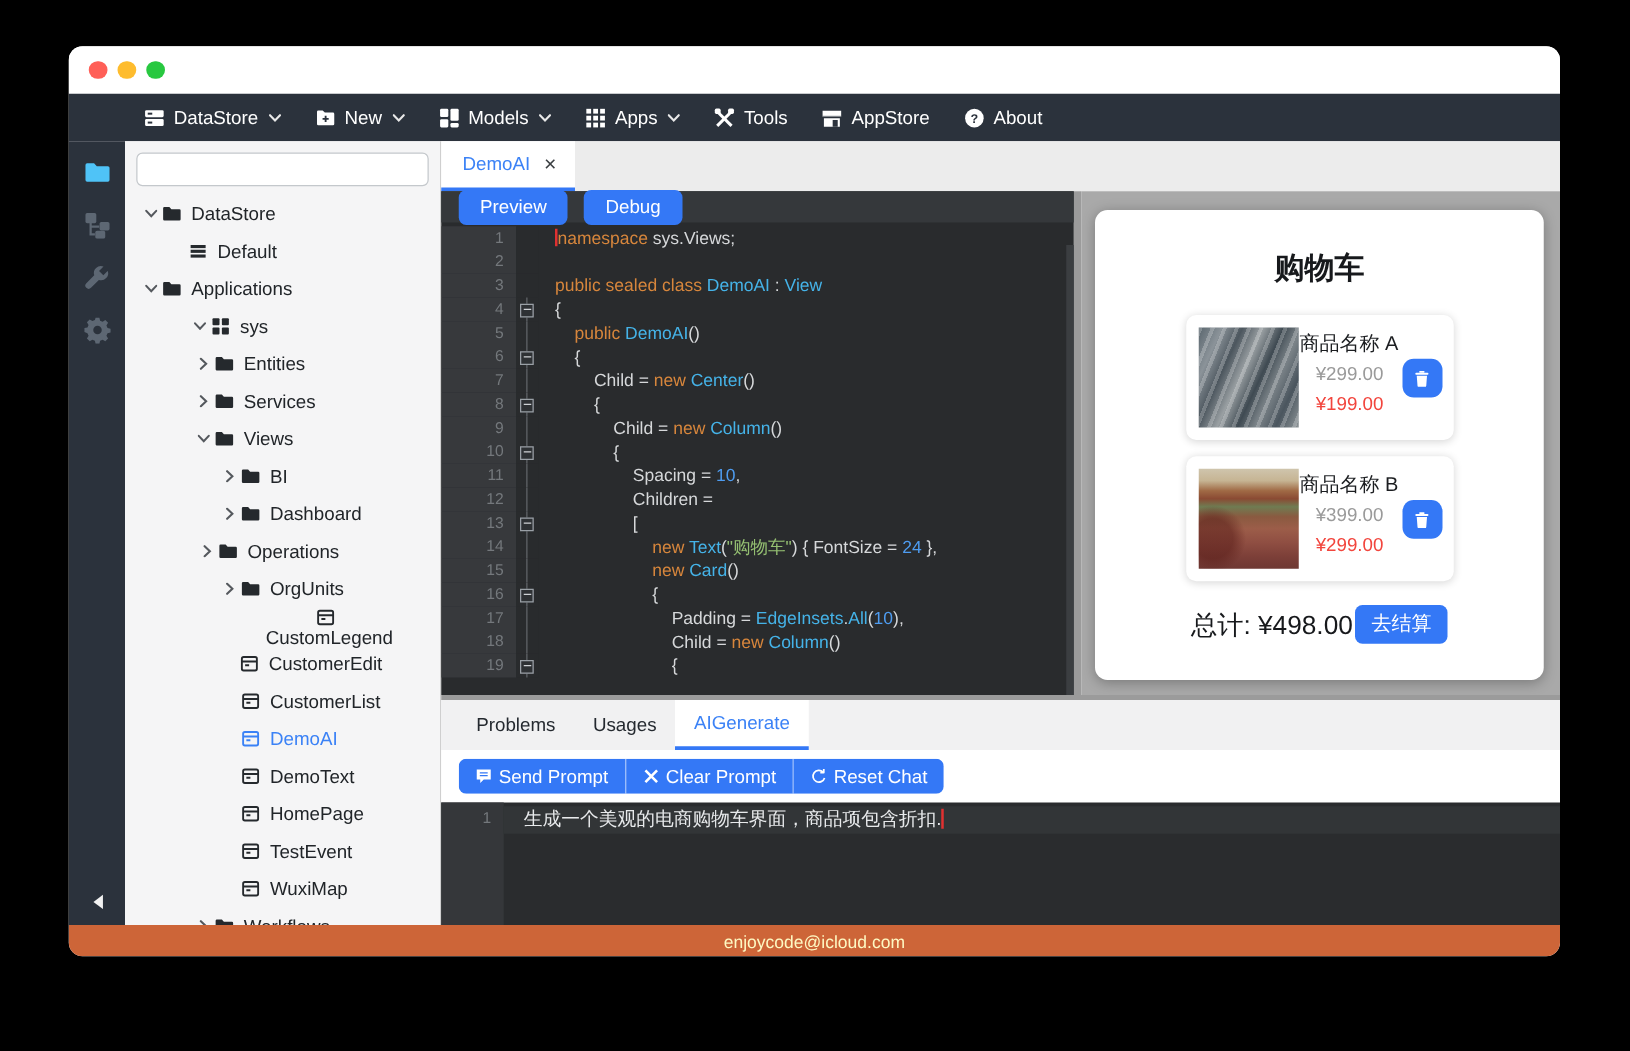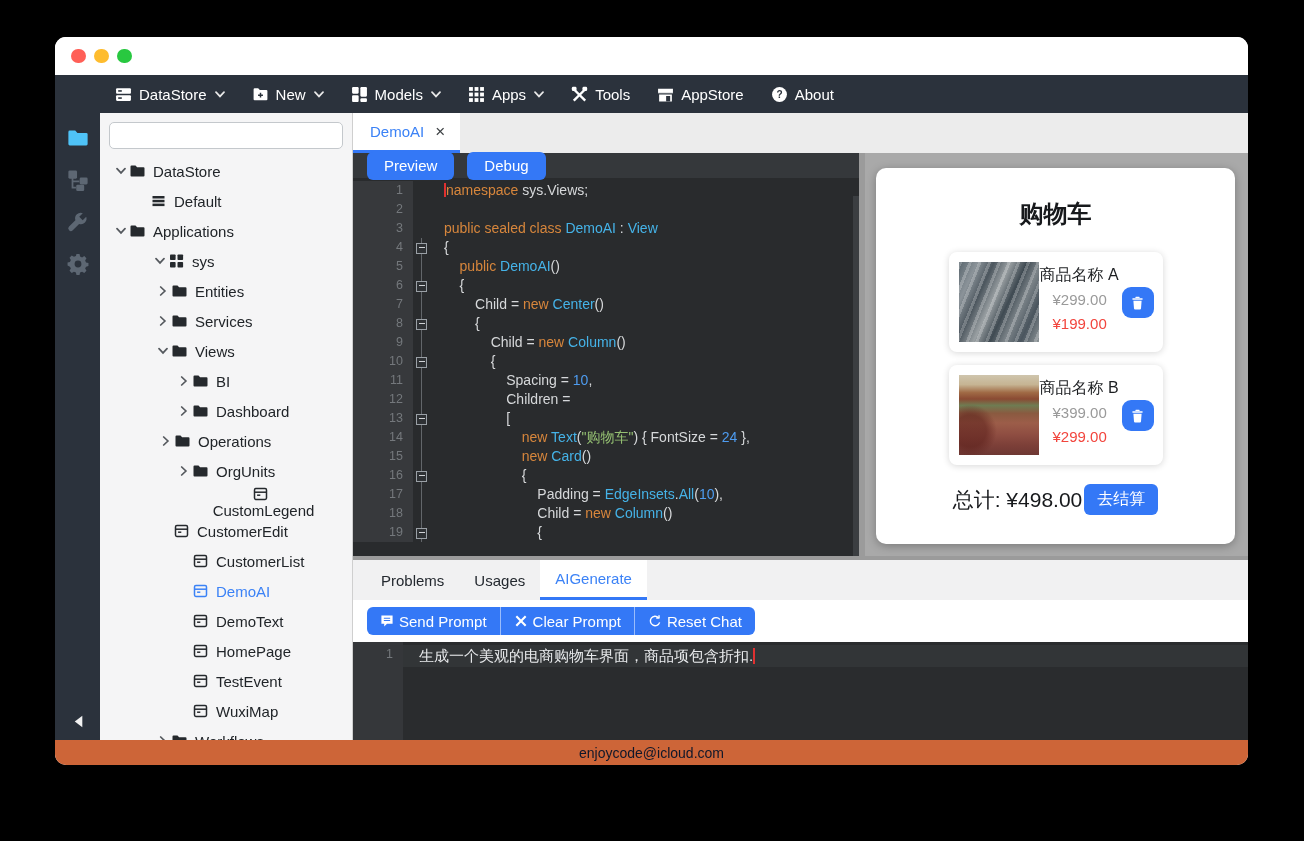--- a/index.html
+++ b/index.html
@@ -109,21 +109,21 @@
   .gbtn:last-child{border-right:none;}
   .gbtn .ic{width:14px;height:14px;}
   .prompt-editor{flex:1;background:#2a2c2e;display:flex;min-height:0;}
   .p-gutter{width:50px;flex:none;background:#35373a;color:#74787c;font-size:12.5px;text-align:right;
             padding:5px 10px 0 0;box-sizing:border-box;}
   .p-body{flex:1;position:relative;padding-top:3px;}
   .p-line{height:22px;line-height:22px;background:#323537;color:#e8eaec;font-size:15px;padding-left:16px;white-space:pre;}
   .caret2{display:inline-block;width:2px;height:16px;background:#e03131;vertical-align:-2.5px;}
 
   
-  .statusbar{height:25px;flex:none;background:#cd6538;color:#0f172a;display:flex;align-items:center;
+  .statusbar{height:25px;flex:none;background:#cd6538;color:#fef9c3;display:flex;align-items:center;
              justify-content:center;font-size:14px;}
 </style>
 </head>
 <body>
 
 <div class="stage">
   <div class="window">
 
     <div class="titlebar">
       <span class="tl red"></span>
@@ -422,21 +422,21 @@
               <span class="tree-arrow"></span>
               <span class="ic tree-icon">
                 <svg viewBox="0 0 16 16" fill="none" stroke="currentColor" stroke-width="1.5">
                   <rect x="2" y="2.6" width="12" height="10.8" rx="1.4"></rect>
                   <path d="M2 6.2h12"></path>
                   <path d="M4.6 9.2h3.2"></path>
                 </svg>
               </span>
               <span class="tree-label">CustomLegend</span>
             </div>
-            <div class="tree-row" style="padding-left: 56px; align-items: center;">
+            <div class="tree-row" style="padding-left: 74px; align-items: center;">
               <span class="tree-arrow"></span>
               <span class="ic tree-icon">
                 <svg viewBox="0 0 16 16" fill="none" stroke="currentColor" stroke-width="1.5">
                   <rect x="2" y="2.6" width="12" height="10.8" rx="1.4"></rect>
                   <path d="M2 6.2h12"></path>
                   <path d="M4.6 9.2h3.2"></path>
                 </svg>
               </span>
               <span class="tree-label">CustomerEdit</span>
             </div>

